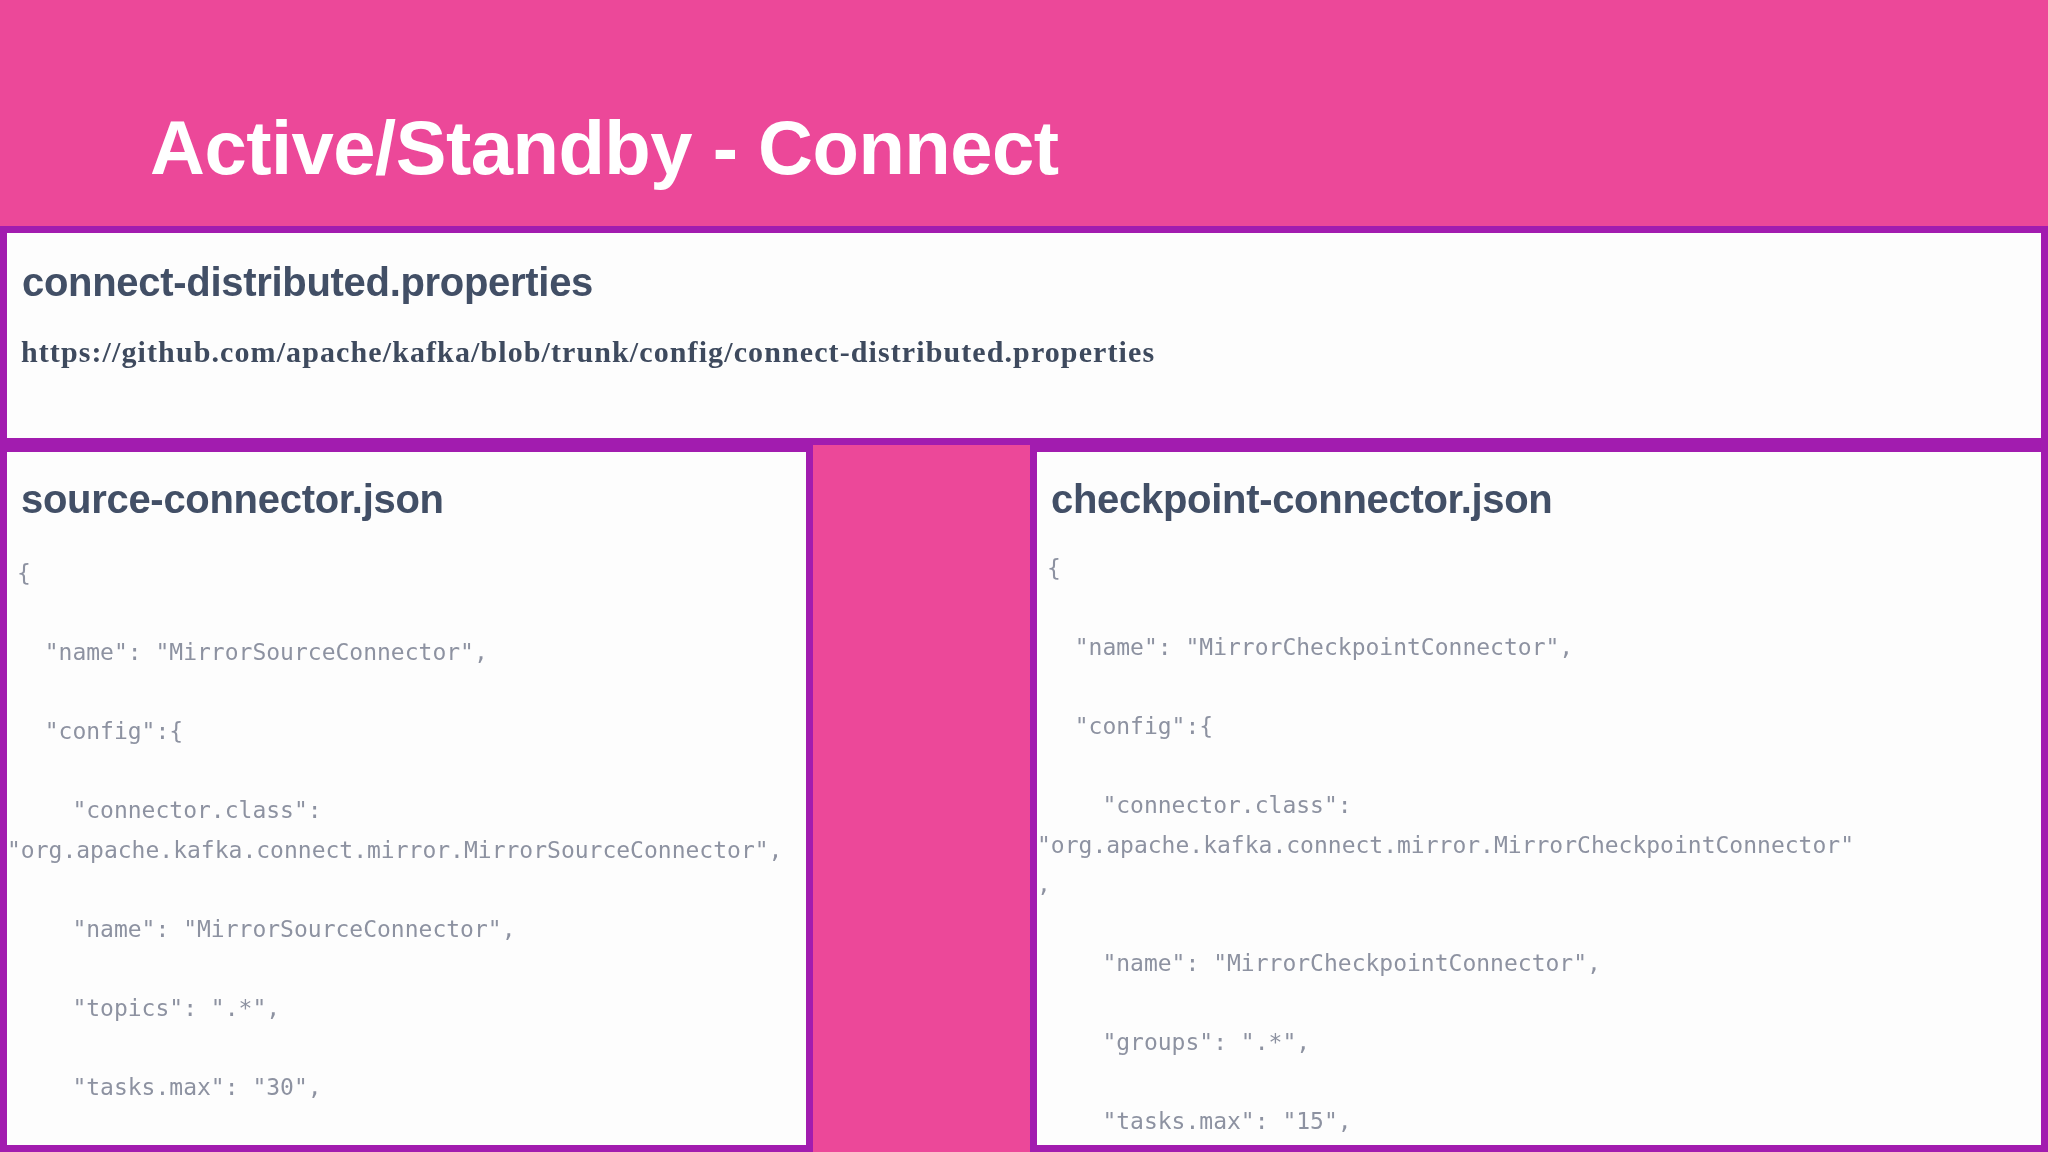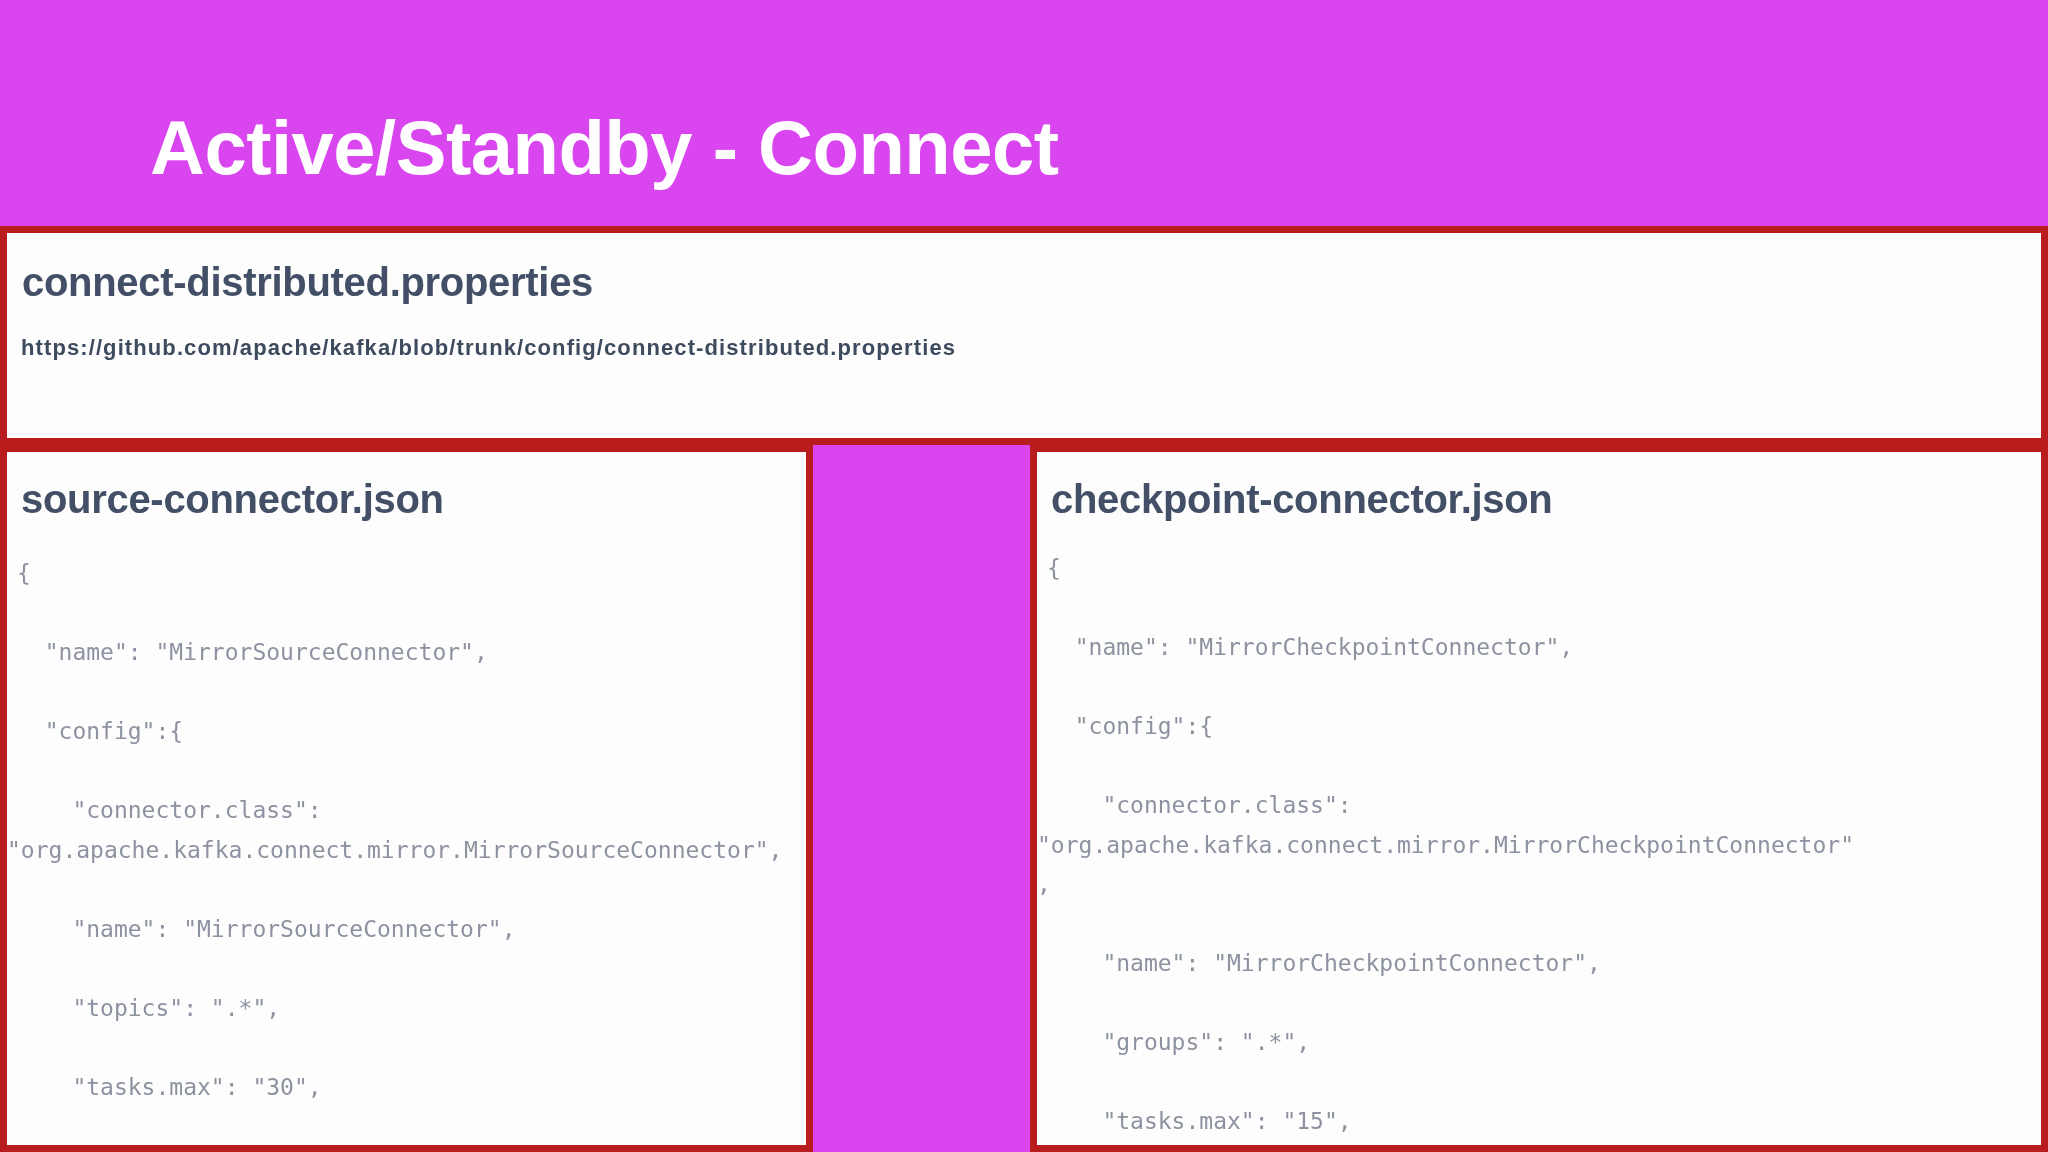--- a/index.html
+++ b/index.html
@@ -10,21 +10,21 @@
   body {
     width: 2048px;
     height: 1152px;
     overflow: hidden;
     font-family: "Liberation Sans", sans-serif;
   }
   .slide {
     position: relative;
     width: 2048px;
     height: 1152px;
-    background: #d946ef;
+    background: #ec4899;
     box-sizing: border-box;
   }
 
   
   .title-bar {
     position: absolute;
     left: 0; top: 0;
     width: 2048px;
     height: 226px;
   }
@@ -37,21 +37,21 @@
     color: #ffffff;
     letter-spacing: -0.5px;
     white-space: nowrap;
     line-height: 1;
   }
 
   
   .card {
     position: absolute;
     background: #fdfdfd;
-    border: 7px solid #b91c1c;
+    border: 7px solid #a21caf;
     box-sizing: border-box;
     overflow: hidden;
   }
   .card-title {
     font-size: 40px;
     font-weight: bold;
     color: #424f66;
     letter-spacing: -0.3px;
     white-space: nowrap;
     line-height: 1;
@@ -66,22 +66,22 @@
   }
   #properties-card .card-title {
     position: absolute;
     left: 15px;
     top: 29px;
   }
   .url-line {
     position: absolute;
     left: 14px;
     top: 102px;
-    font-family: Liberation Sans, sans-serif;
-    font-size: 22px;
+    font-family: Liberation Serif, serif;
+    font-size: 30px;
     font-weight: bold;
     color: #3e4a5e;
     letter-spacing: 1.1px;
     white-space: nowrap;
   }
 
   
   #source-card {
     left: 0;
     top: 445px;

